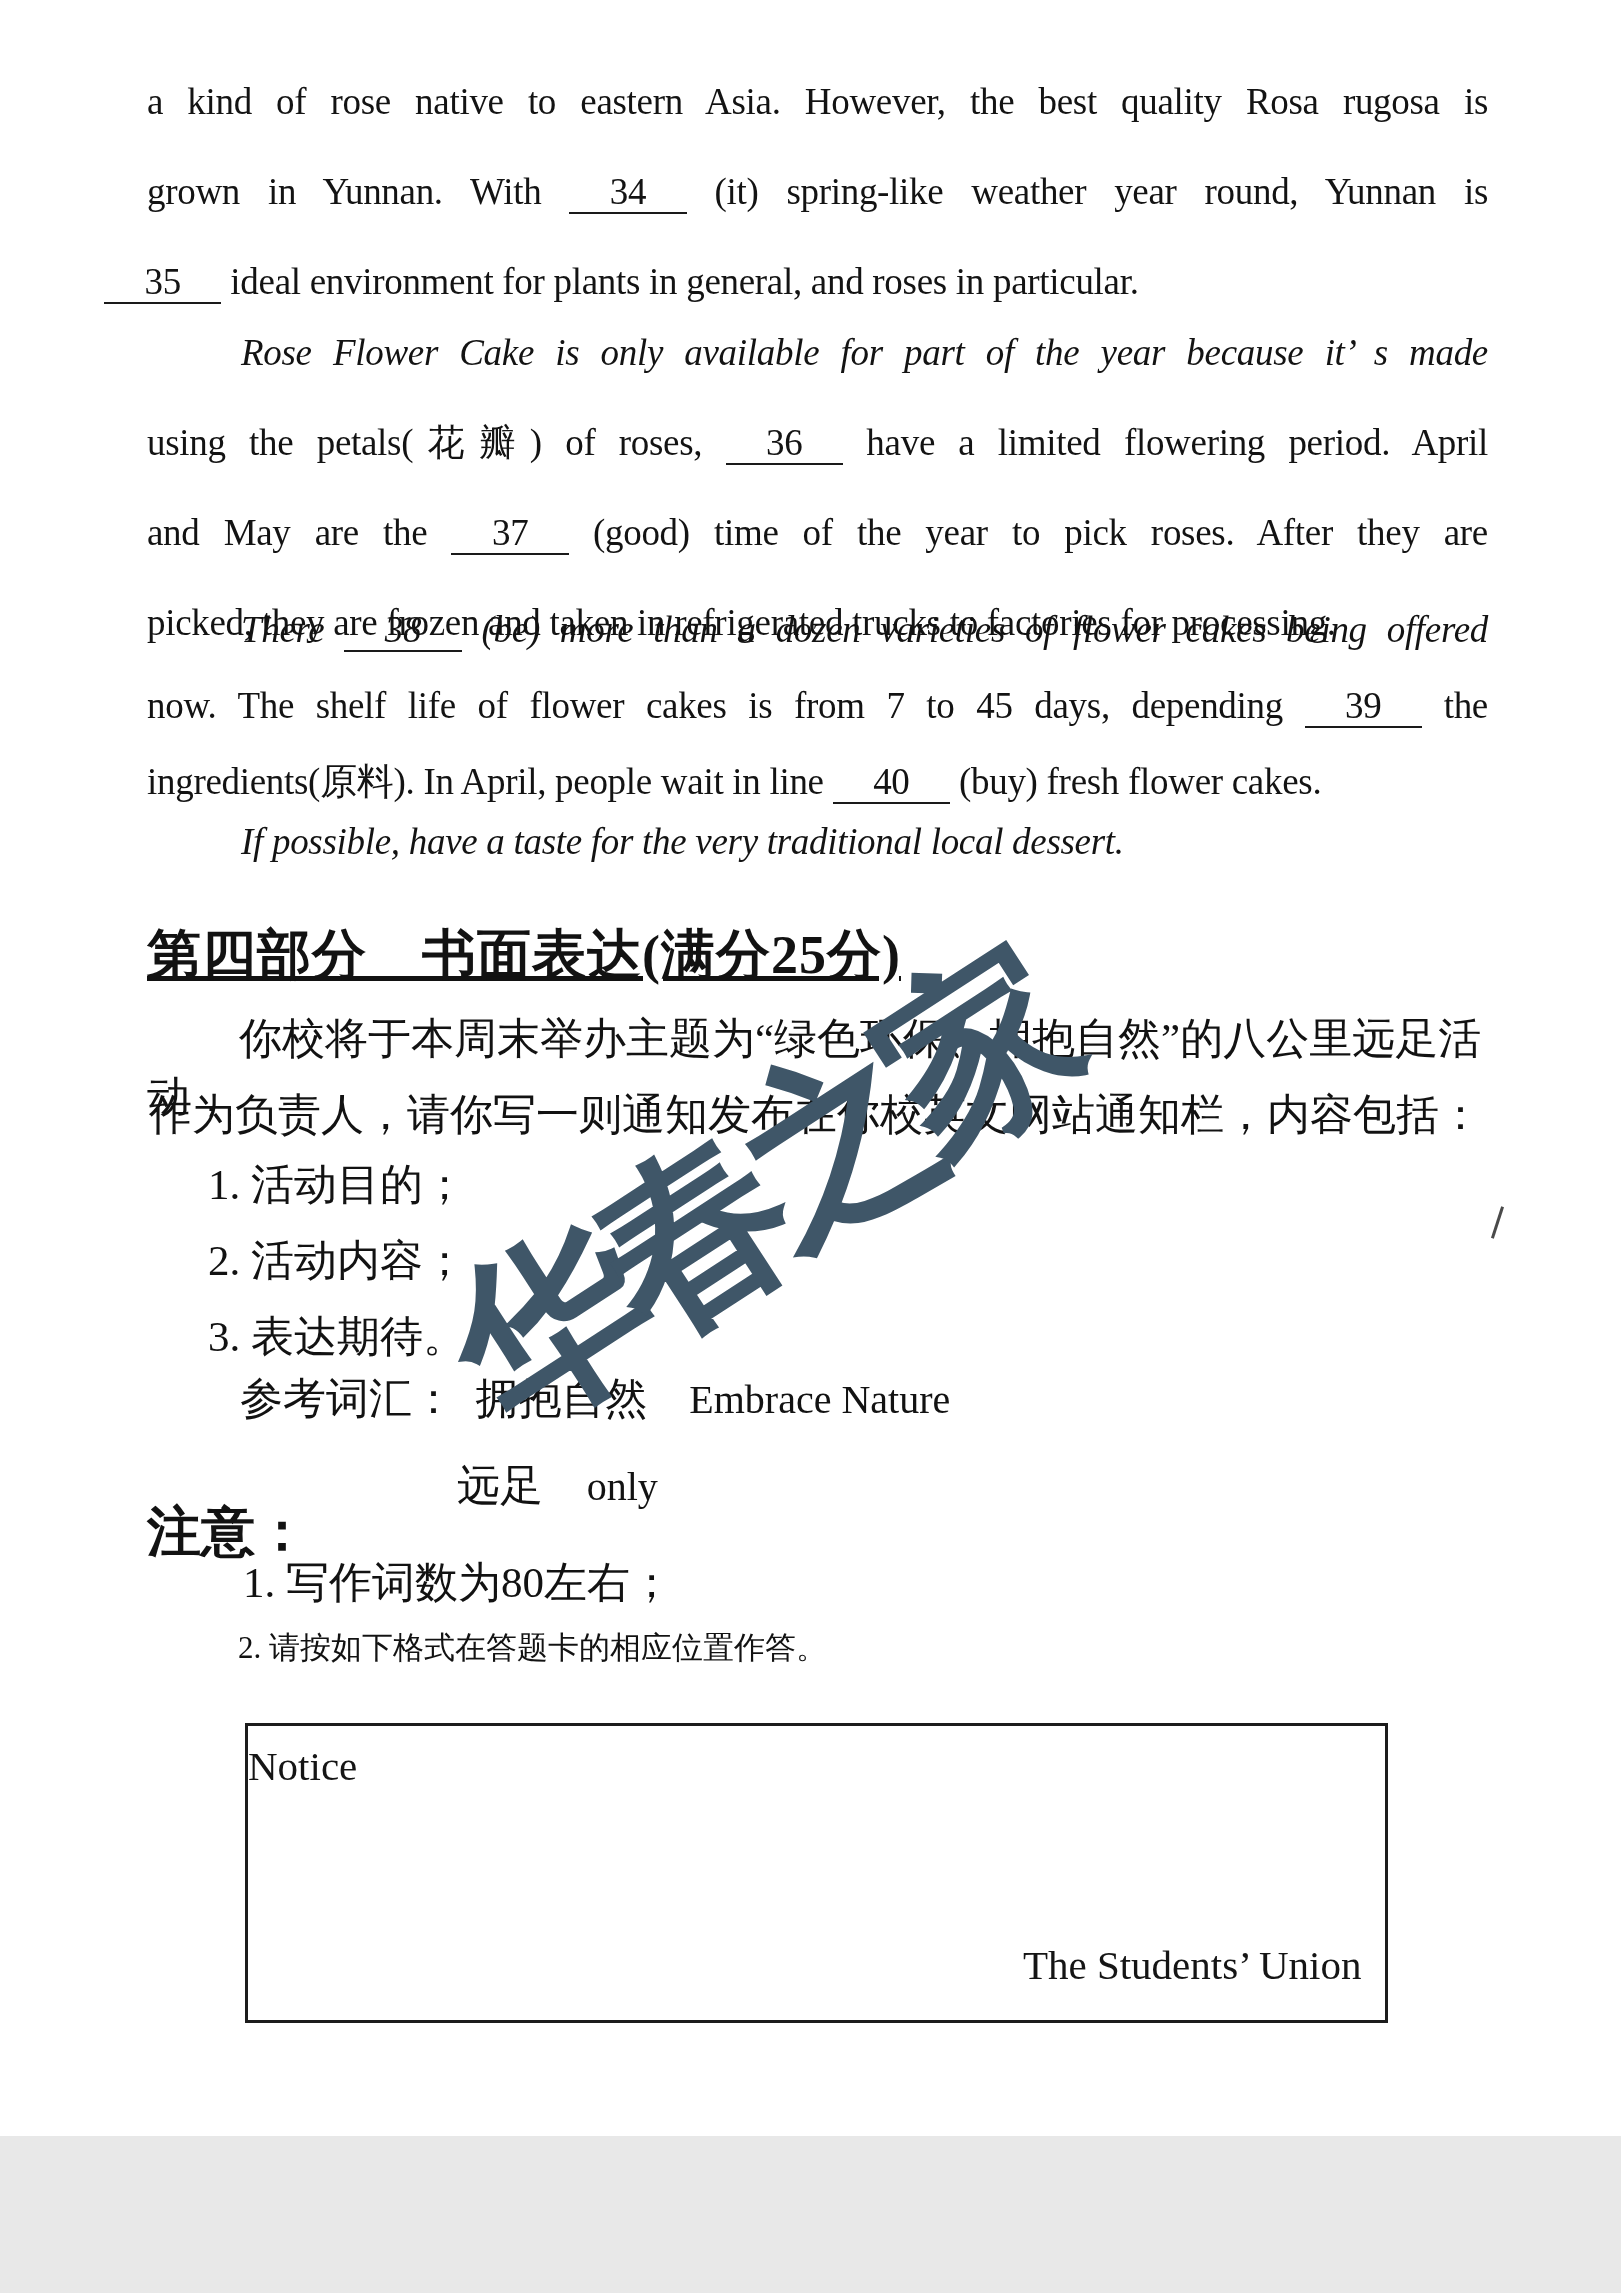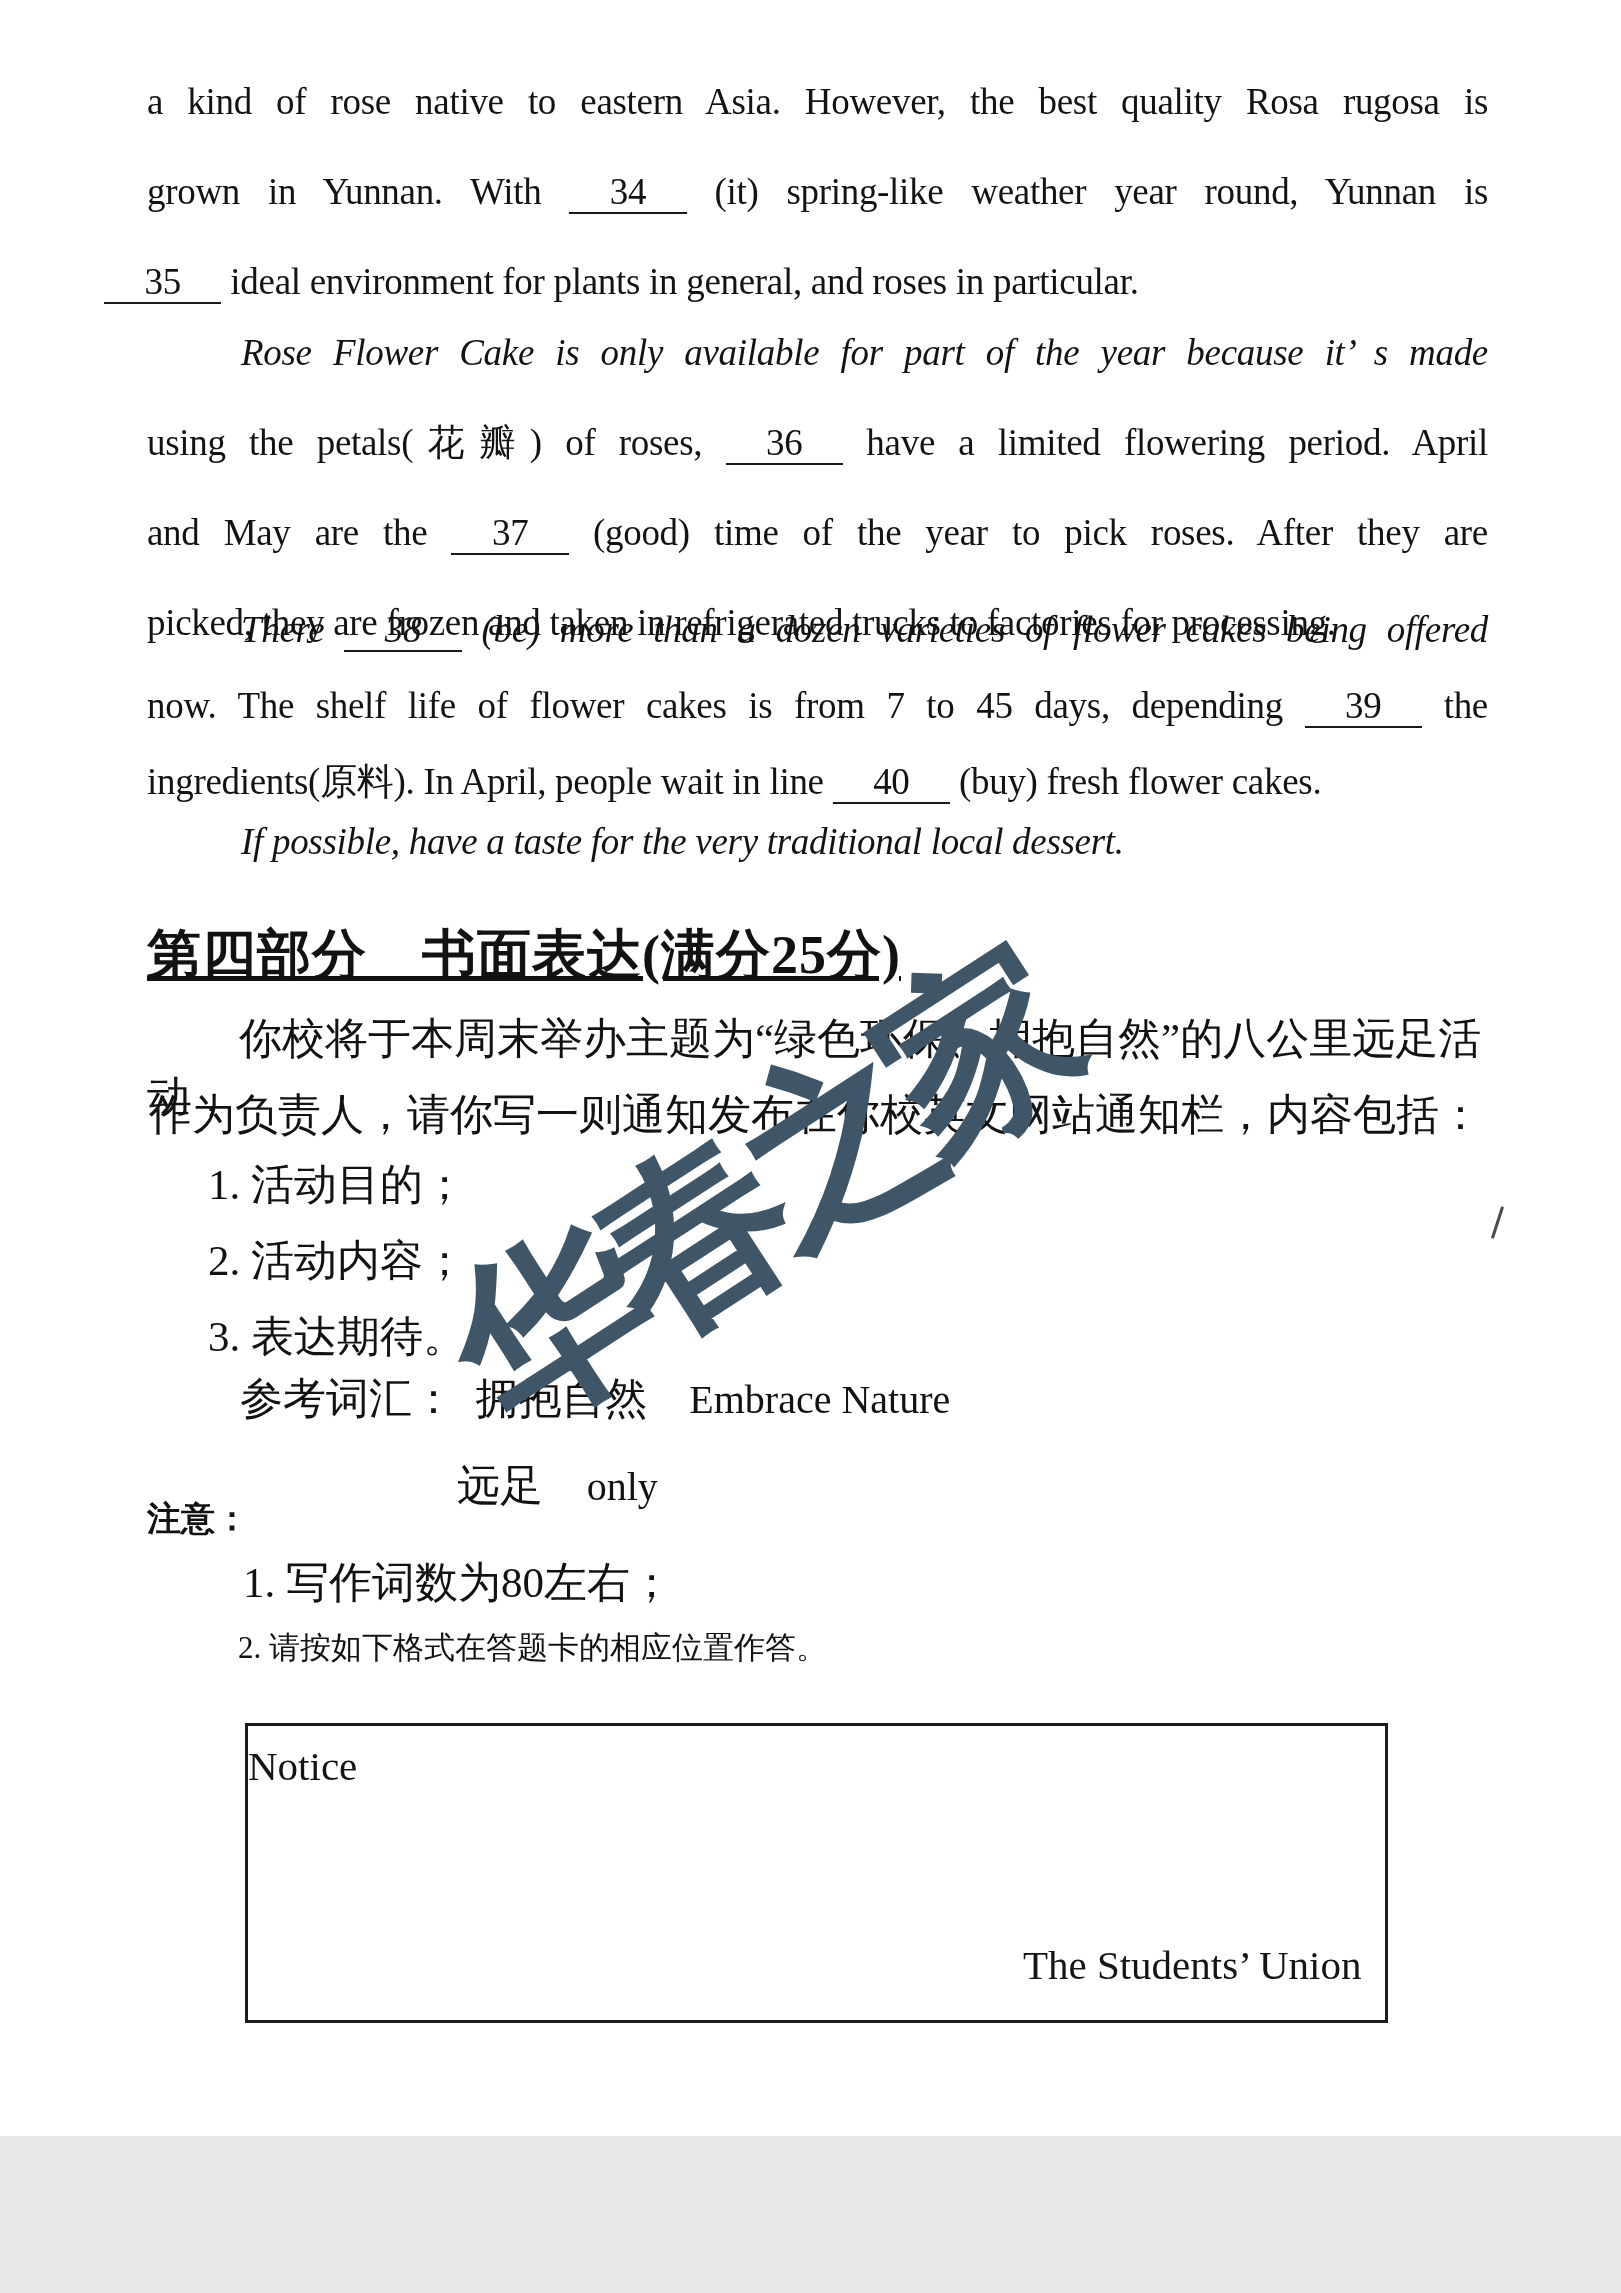--- a/index.html
+++ b/index.html
@@ -32,21 +32,21 @@
   .zh { position:absolute; color:#121212; }
   #sec-header { left:147px; top:919px; font-size:54px; font-weight:700; letter-spacing:1px;text-decoration:underline; }
   #c1 { left:147px; top:1010px; width:1362px; font-size:43px; text-indent:92px; }
   #c2 { left:149px; top:1086px; width:1362px; font-size:43px; }
   #task-items { left:208px; top:1147px; font-size:43px; line-height:76px; }
   #refs { left:240px; top:1370px; font-size:43px; }
   #refs .ref-cn { margin-left:9.8px; }
   #refs .ref-en { margin-left:31px; font-size:40px; letter-spacing:0; }
   #refs .ref-row2 { margin-top:29px; margin-left:217px; }
   #refs .ref-row2 .ref-en2 { margin-left:33px; font-size:40px; }
-  #note-label { left:147px; top:1496px; font-size:34px; font-weight:700; }
+  #note-label { left:147px; top:1496px; font-size:54px; font-weight:700; }
   #note1 { left:243px; top:1554px; font-size:43px; }
   #note2 { left:238px; top:1627px; font-size:31px; }
   
   #notice-box {
     position:absolute; left:245px; top:1723px; width:1137px; height:294px;
     border:3.9px solid #1c1c1c; background:#ffffff;
   }
   #notice-box .notice-title {
     margin-top:15.7px; text-align:left; font-size:41px; color:#151515;
   }

